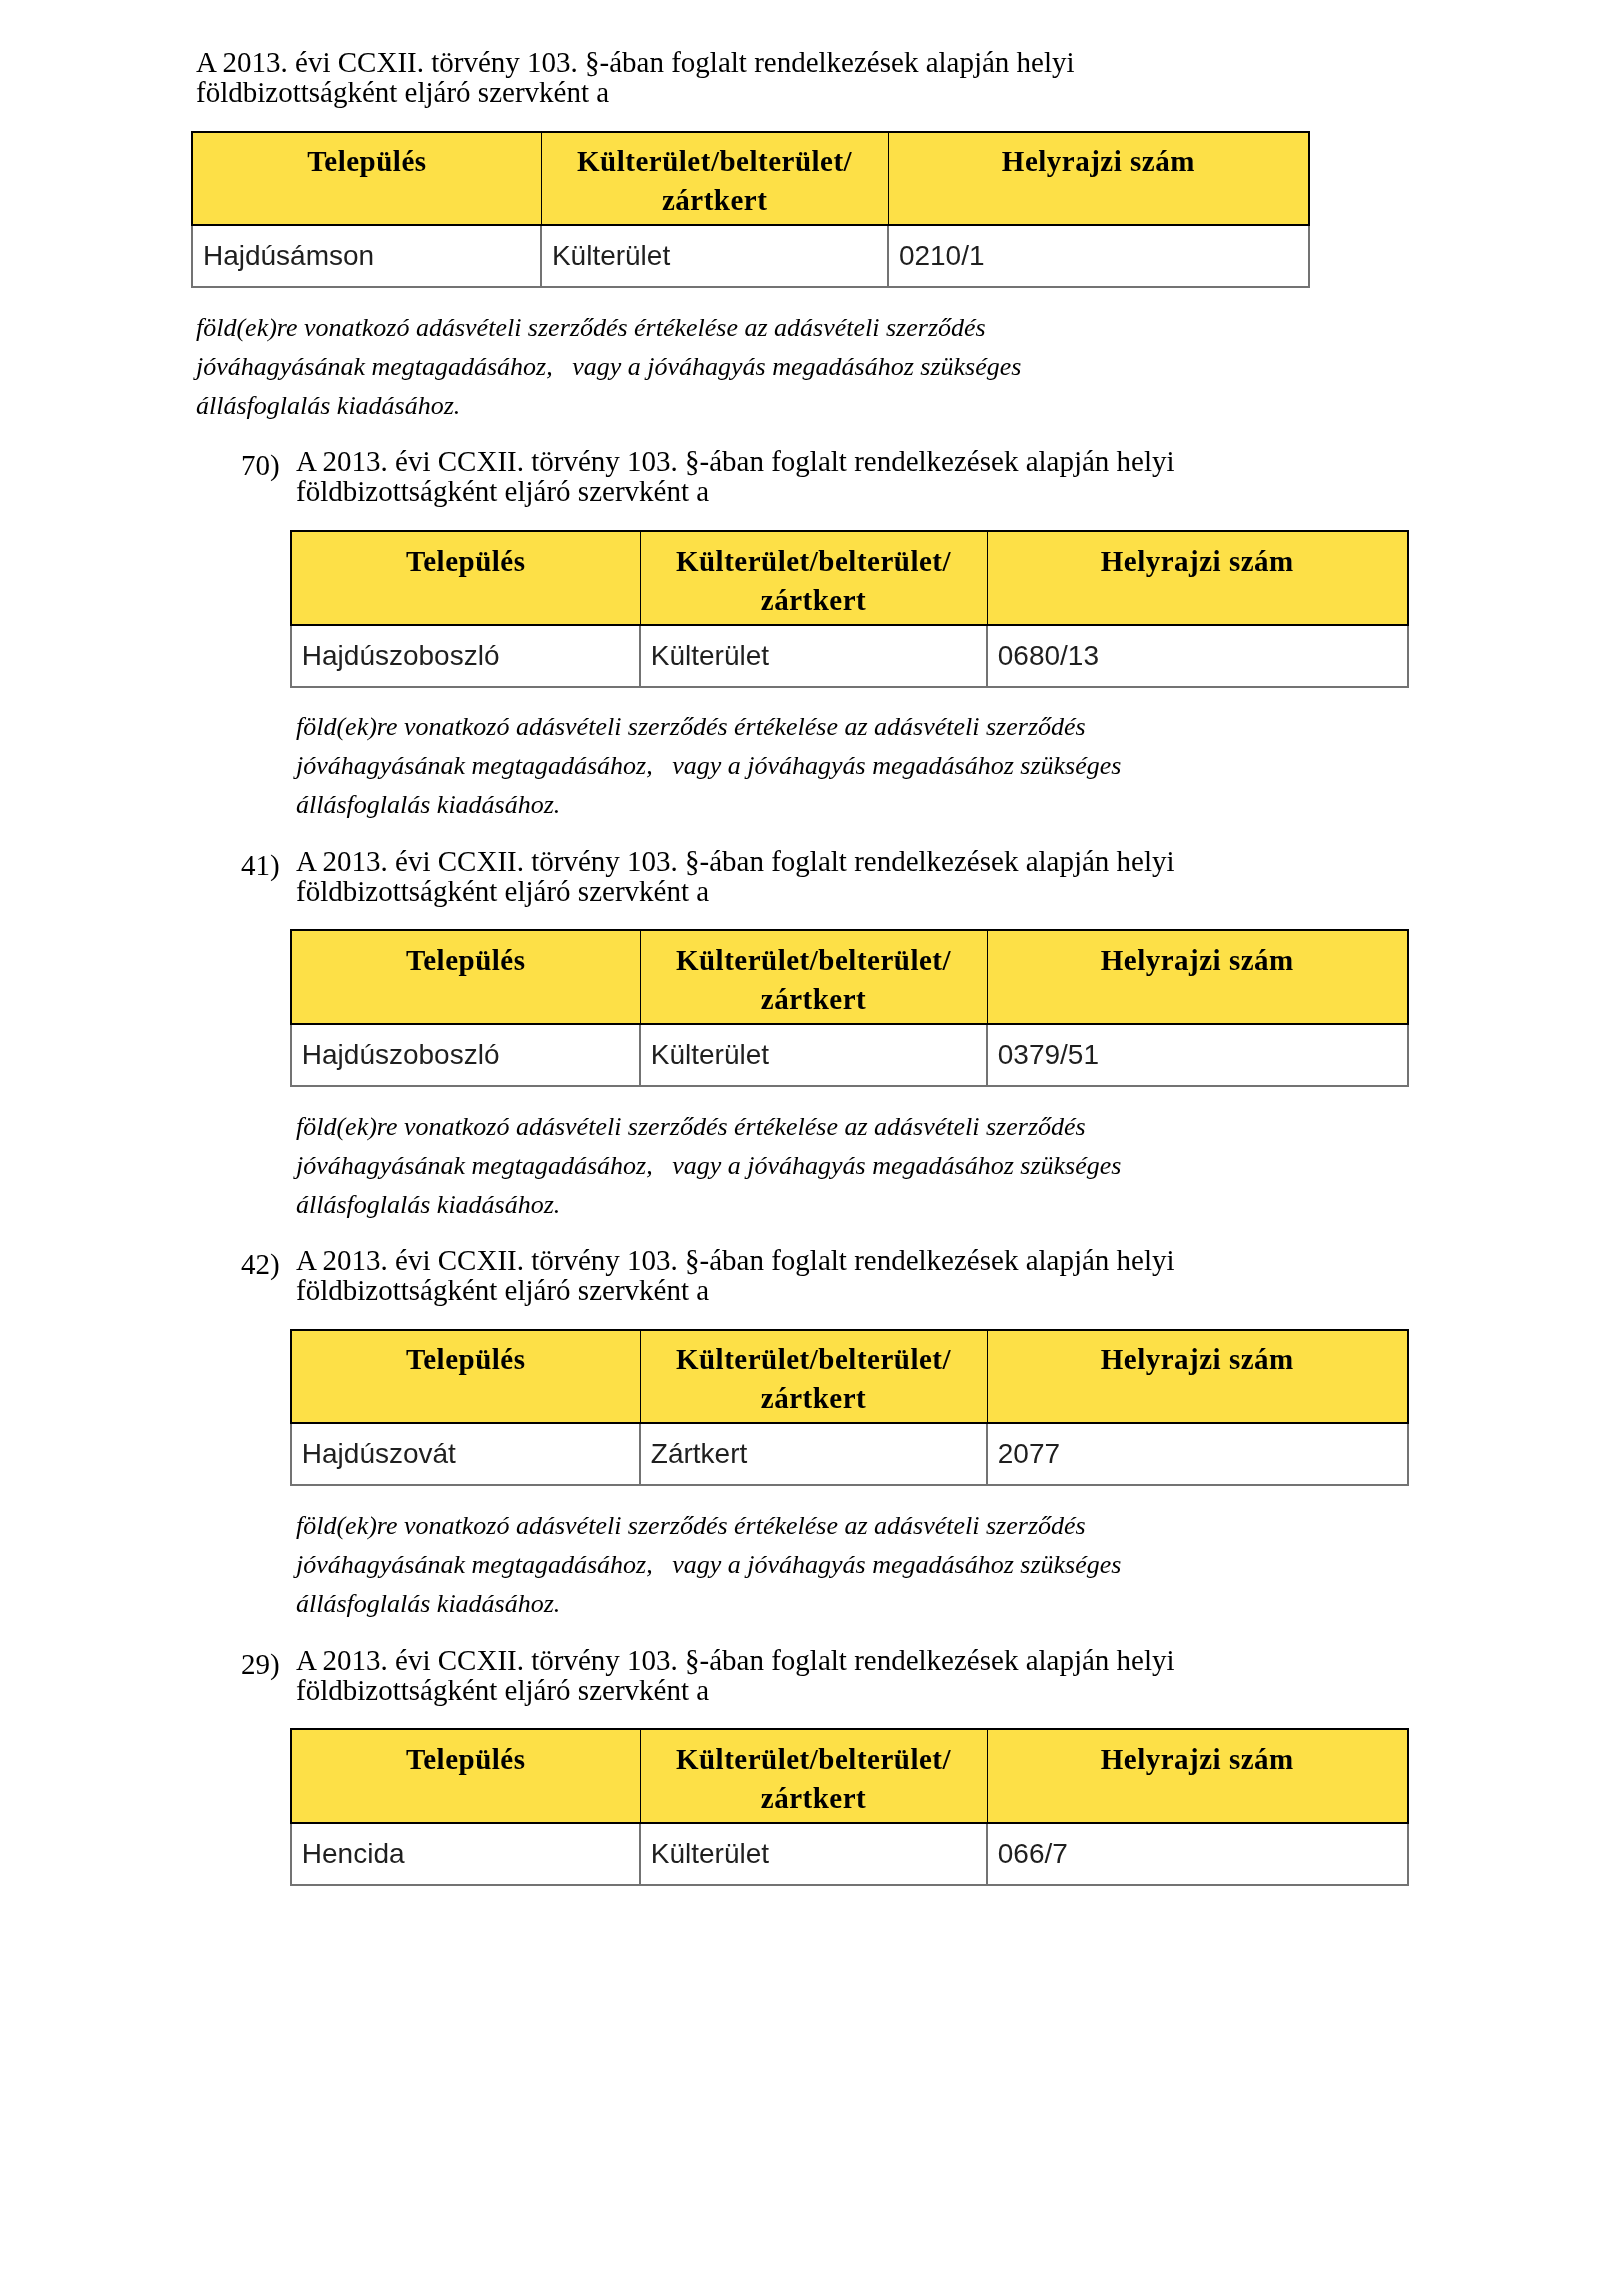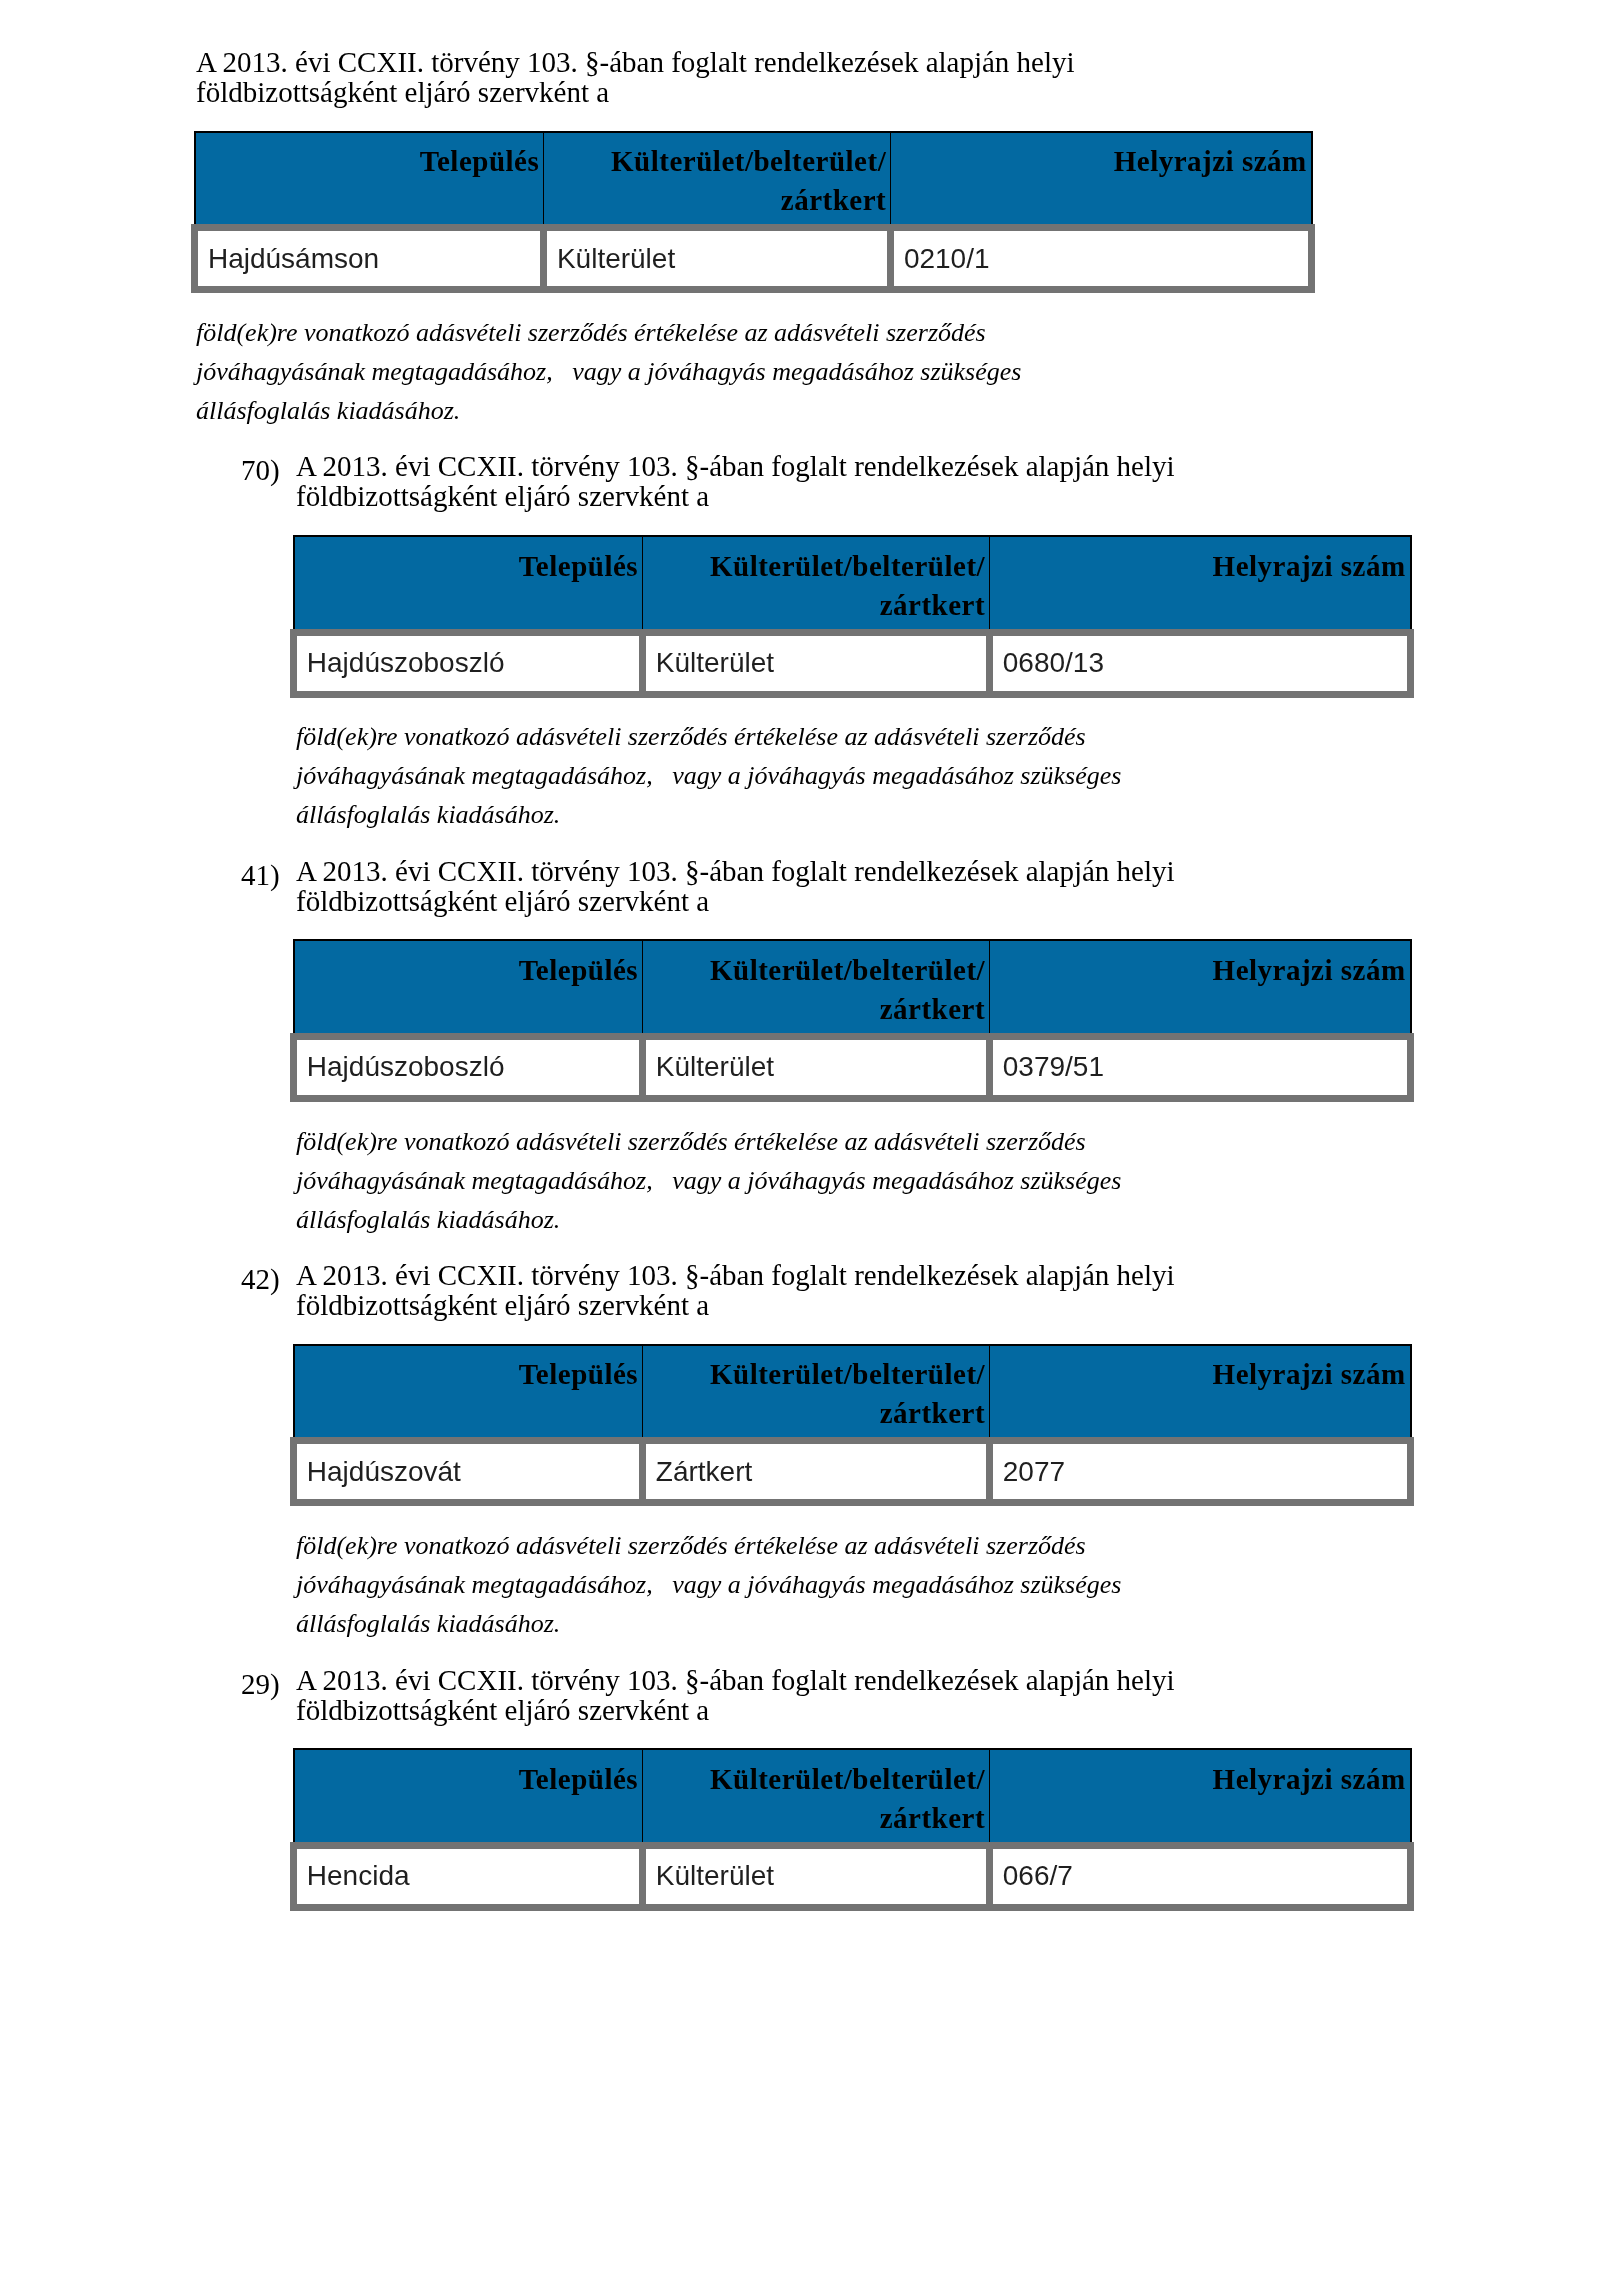--- a/index.html
+++ b/index.html
@@ -49,36 +49,36 @@
     width: 1117px;
     margin: 0 0 19.6px -4.9px;
     border: 2px solid #000;
   }
   .numbered table.land-table { margin-left: 49px; }
   col.c1 { width: 349px; }
   col.c2 { width: 347px; }
   col.c3 { width: 421px; }
 
   table.land-table th {
-    background: #0369a1;
+    background: #fde047;
     border: 1px solid #000;
     border-bottom: 2px solid #000;
     font-size: 29px;
     line-height: 39px;
     font-weight: bold;
-    text-align: right;
+    text-align: center;
     vertical-align: top;
     padding: 9.8px 3.9px 3.9px 3.9px;
     height: 90px;
     box-sizing: border-box;
     white-space: pre-line;
     letter-spacing: 0.5px;
   }
   table.land-table td {
-    border: 7px solid #737373;
+    border: 2px solid #737373;
     font-family: "Liberation Sans", sans-serif;
     font-size: 28px;
     color: #1f1f1f;
     vertical-align: middle;
     padding: 3.9px 7.8px 3.9px 9.8px;
     height: 62px;
     box-sizing: border-box;
     text-align: left;
   }
 </style>

